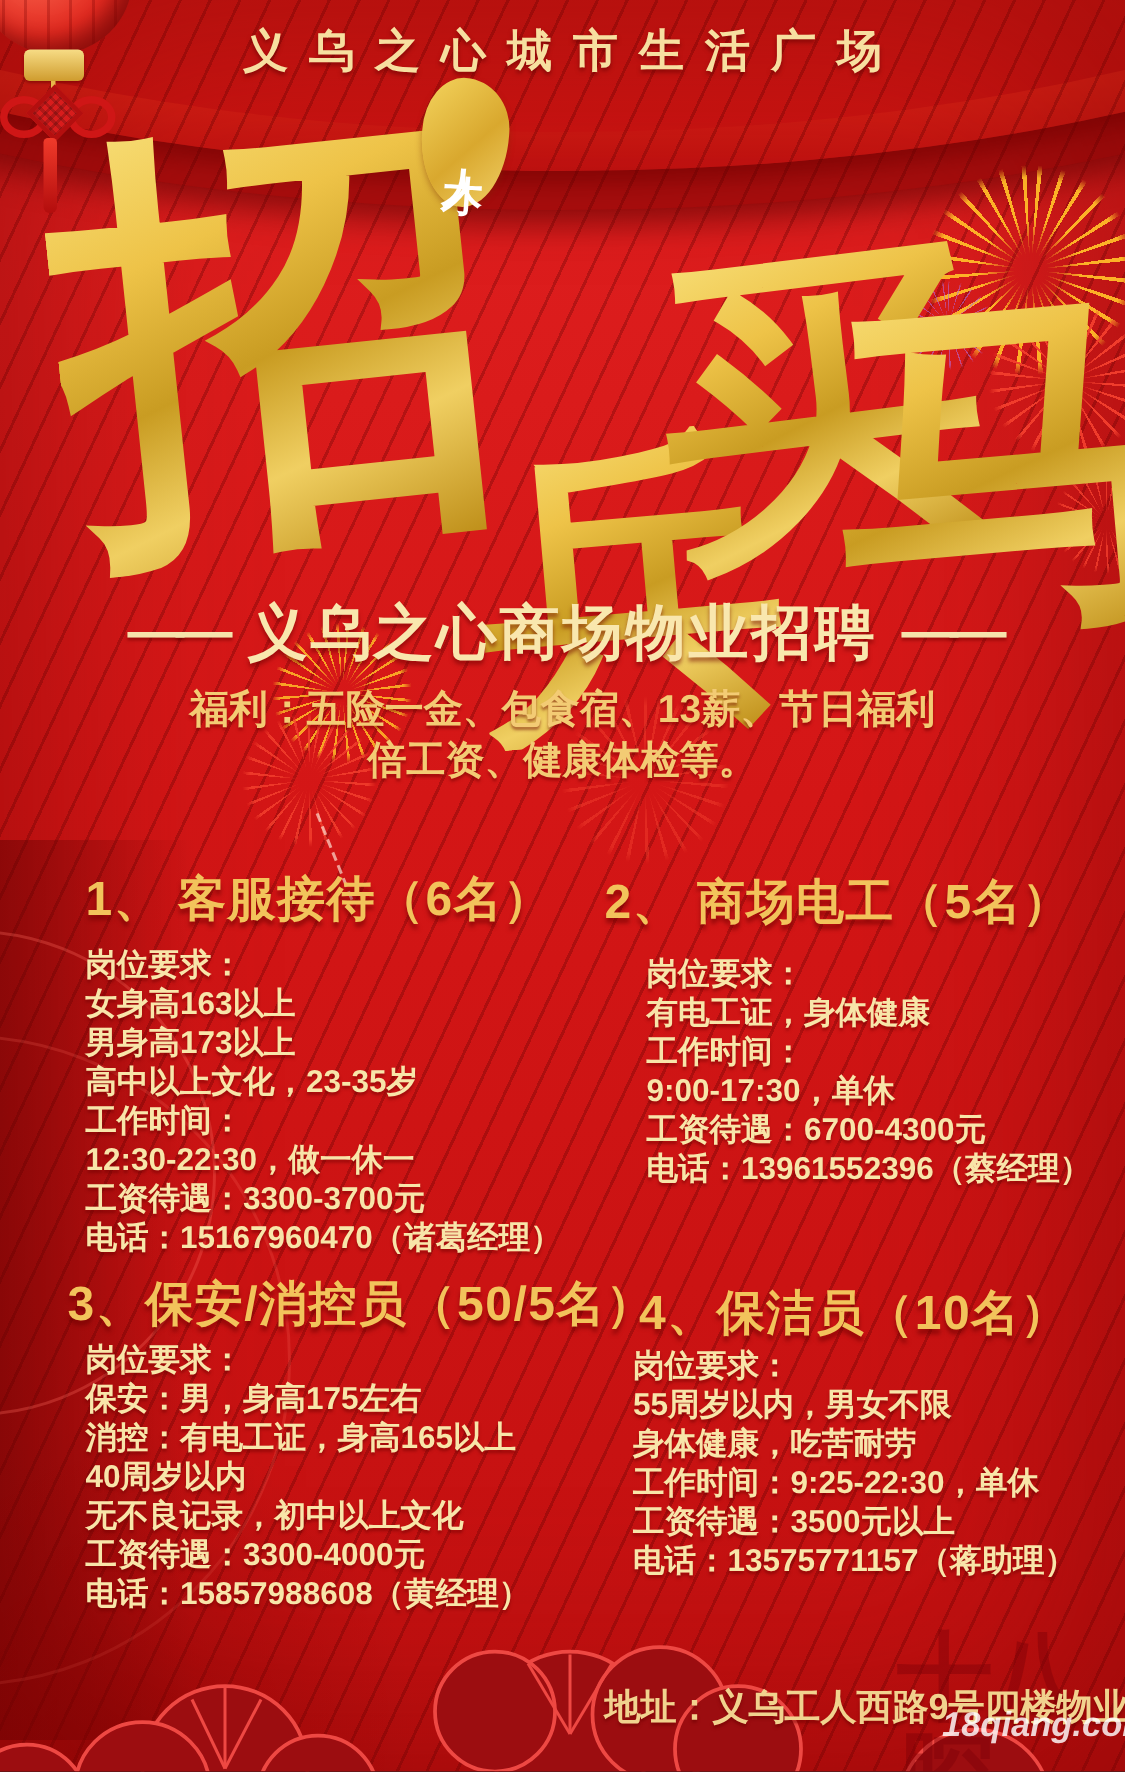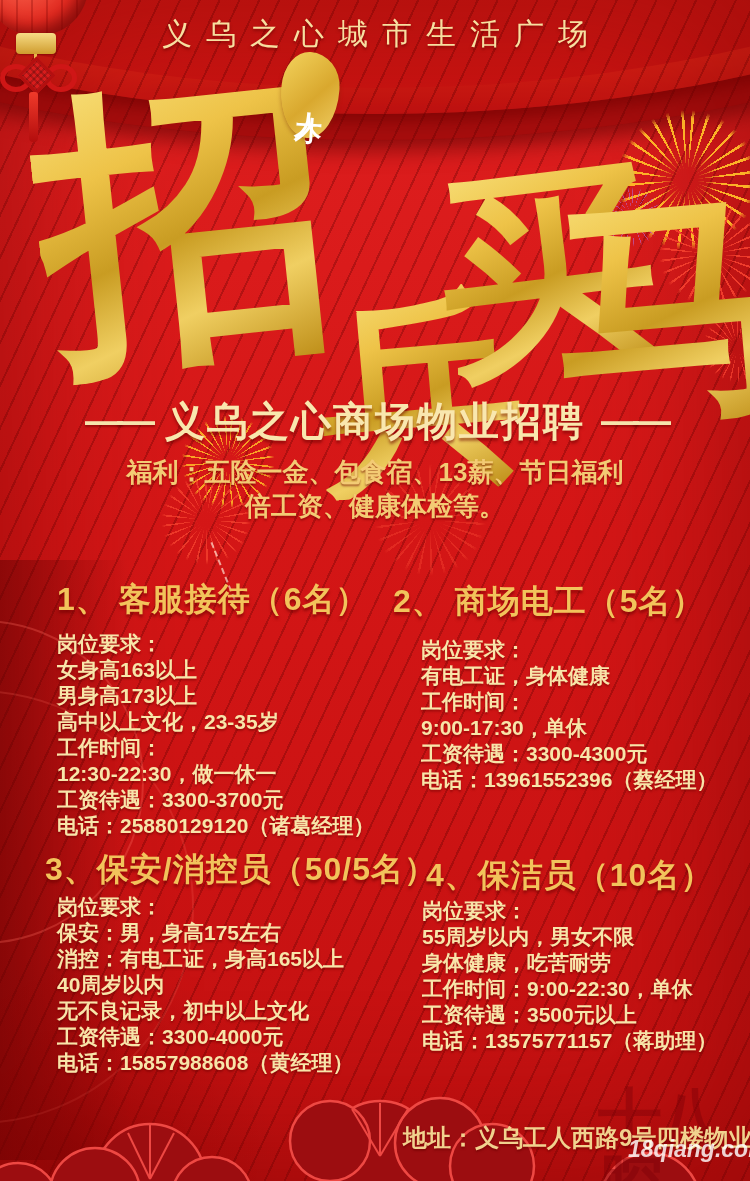--- a/index.html
+++ b/index.html
@@ -55,21 +55,21 @@
   .fw2{left:655px;top:198px;width:112px;height:112px;}
   .fw3{left:700px;top:310px;width:75px;height:75px;opacity:.85;}
   .fw4{left:178px;top:412px;width:100px;height:100px;opacity:.9;}
   .fw5{left:158px;top:472px;width:96px;height:96px;opacity:.9;}
   .fw6{left:370px;top:460px;width:120px;height:120px;opacity:.5;}
   .fw7{left:600px;top:185px;width:64px;height:64px;}
   .trail{position:absolute;left:222px;top:540px;width:0;height:62px;z-index:2;
     border-left:2px dashed rgba(255,235,220,.65);transform:rotate(-22deg);}
   
   .plaza-title{position:absolute;left:0;top:14px;width:100%;text-align:center;z-index:4;
-    color:#f7dfa0;font-size:30px;font-weight:normal;letter-spacing:14px;padding-left:14px;box-sizing:border-box;
+    color:#f7dfa0;font-size:30px;font-weight:bold;letter-spacing:14px;padding-left:14px;box-sizing:border-box;
     text-shadow:0 2px 3px rgba(100,0,0,.6);}
   
   .hero{position:absolute;inset:0;z-index:2;pointer-events:none;}
   .c{position:absolute;font-weight:bold;line-height:1;color:#e8bc3c;
     text-shadow:2px 3px 2px rgba(120,70,0,.35);}
   @supports ((-webkit-background-clip:text) or (background-clip:text)){
     .c{color:transparent;text-shadow:none;
       background:linear-gradient(160deg,#f8e07a 0%,#eec348 28%,#c99c22 52%,#f0cf62 72%,#b8860f 100%);
       -webkit-background-clip:text;background-clip:text;}
   }
@@ -93,21 +93,21 @@
   .benefits{position:absolute;left:0;top:455px;width:100%;z-index:4;text-align:center;
     color:#f3cb74;font-size:26px;font-weight:bold;line-height:34px;
     text-shadow:0 2px 2px rgba(110,0,0,.5);}
   
   .job{position:absolute;z-index:4;}
   .jtitle{color:#f2c35b;font-size:32px;font-weight:bold;letter-spacing:1px;white-space:nowrap;
     text-shadow:0 3px 3px rgba(110,0,0,.6);}
   .jl{color:#f8e5a9;font-size:21px;font-weight:bold;line-height:26px;white-space:nowrap;
     text-shadow:0 2px 2px rgba(110,0,0,.5);}
   .job1{left:57px;top:578px;} .job1 .jlines{margin-top:9px;}
-  .job2{left:393px;top:580px;} .job2 .jlines{margin-top:13px;margin-left:28px;}
+  .job2{left:403px;top:580px;} .job2 .jlines{margin-top:13px;margin-left:28px;}
   .job3{left:45px;top:848px;} .job3 .jlines{margin-top:2px;margin-left:12px;}
   .job4{left:426px;top:854px;} .job4 .jlines{margin-top:0px;margin-left:-4px;}
   
   .address{position:absolute;left:403px;top:1122px;z-index:5;white-space:nowrap;
     color:#f1d28e;font-size:24px;font-weight:bold;text-shadow:0 2px 2px rgba(110,0,0,.55);}
   .wm-logo{position:absolute;left:598px;top:1086px;z-index:3;
     color:rgba(125,0,8,.42);font-size:64px;font-weight:bold;letter-spacing:-4px;line-height:1;}
   .wm-site{position:absolute;left:628px;top:1136px;z-index:5;
     color:rgba(255,255,255,.82);font-size:23px;font-weight:bold;font-style:italic;letter-spacing:0px;}
   .bottom-deco{position:absolute;left:0;bottom:0;z-index:2;pointer-events:none;}
@@ -173,32 +173,32 @@
   <div class="job job1">
     <div class="jtitle">1、 客服接待（6名）</div>
     <div class="jlines">
       <div class="jl">岗位要求：</div>
       <div class="jl">女身高163以上</div>
       <div class="jl">男身高173以上</div>
       <div class="jl">高中以上文化，23-35岁</div>
       <div class="jl">工作时间：</div>
       <div class="jl">12:30-22:30，做一休一</div>
       <div class="jl">工资待遇：3300-3700元</div>
-      <div class="jl">电话：25880129120（诸葛经理）</div>
+      <div class="jl">电话：15167960470（诸葛经理）</div>
     </div>
   </div>
 
   <div class="job job2">
     <div class="jtitle">2、 商场电工（5名）</div>
     <div class="jlines">
       <div class="jl">岗位要求：</div>
       <div class="jl">有电工证，身体健康</div>
       <div class="jl">工作时间：</div>
       <div class="jl">9:00-17:30，单休</div>
-      <div class="jl">工资待遇：3300-4300元</div>
+      <div class="jl">工资待遇：6700-4300元</div>
       <div class="jl">电话：13961552396（蔡经理）</div>
     </div>
   </div>
 
   <div class="job job3">
     <div class="jtitle">3、保安/消控员（50/5名）</div>
     <div class="jlines">
       <div class="jl">岗位要求：</div>
       <div class="jl">保安：男，身高175左右</div>
       <div class="jl">消控：有电工证，身高165以上</div>
@@ -208,21 +208,21 @@
       <div class="jl">电话：15857988608（黄经理）</div>
     </div>
   </div>
 
   <div class="job job4">
     <div class="jtitle">4、保洁员（10名）</div>
     <div class="jlines">
       <div class="jl">岗位要求：</div>
       <div class="jl">55周岁以内，男女不限</div>
       <div class="jl">身体健康，吃苦耐劳</div>
-      <div class="jl">工作时间：9:00-22:30，单休</div>
+      <div class="jl">工作时间：9:25-22:30，单休</div>
       <div class="jl">工资待遇：3500元以上</div>
       <div class="jl">电话：13575771157（蒋助理）</div>
     </div>
   </div>
 
   <div class="wm-logo">十八腔</div>
 
   <svg class="bottom-deco" width="750" height="120" viewBox="0 0 750 120">
     <g fill="#9c0d10" stroke="#ee4843" stroke-width="2.5">
       <circle cx="380" cy="95" r="55"></circle>

